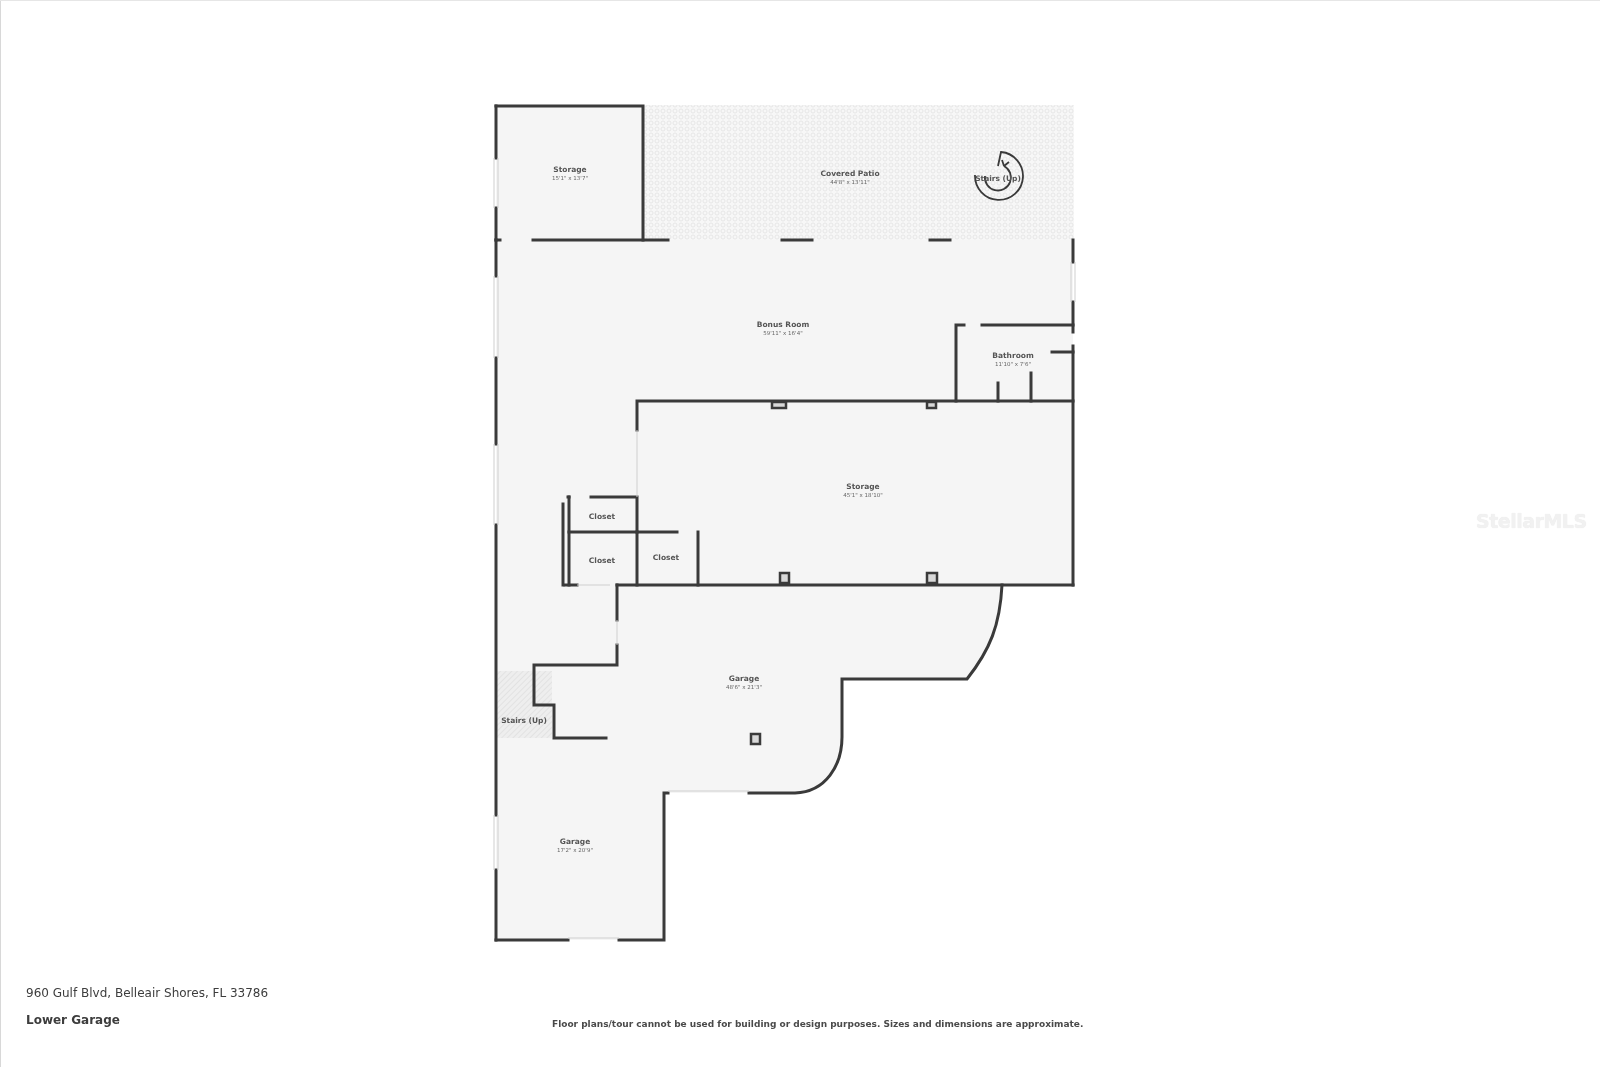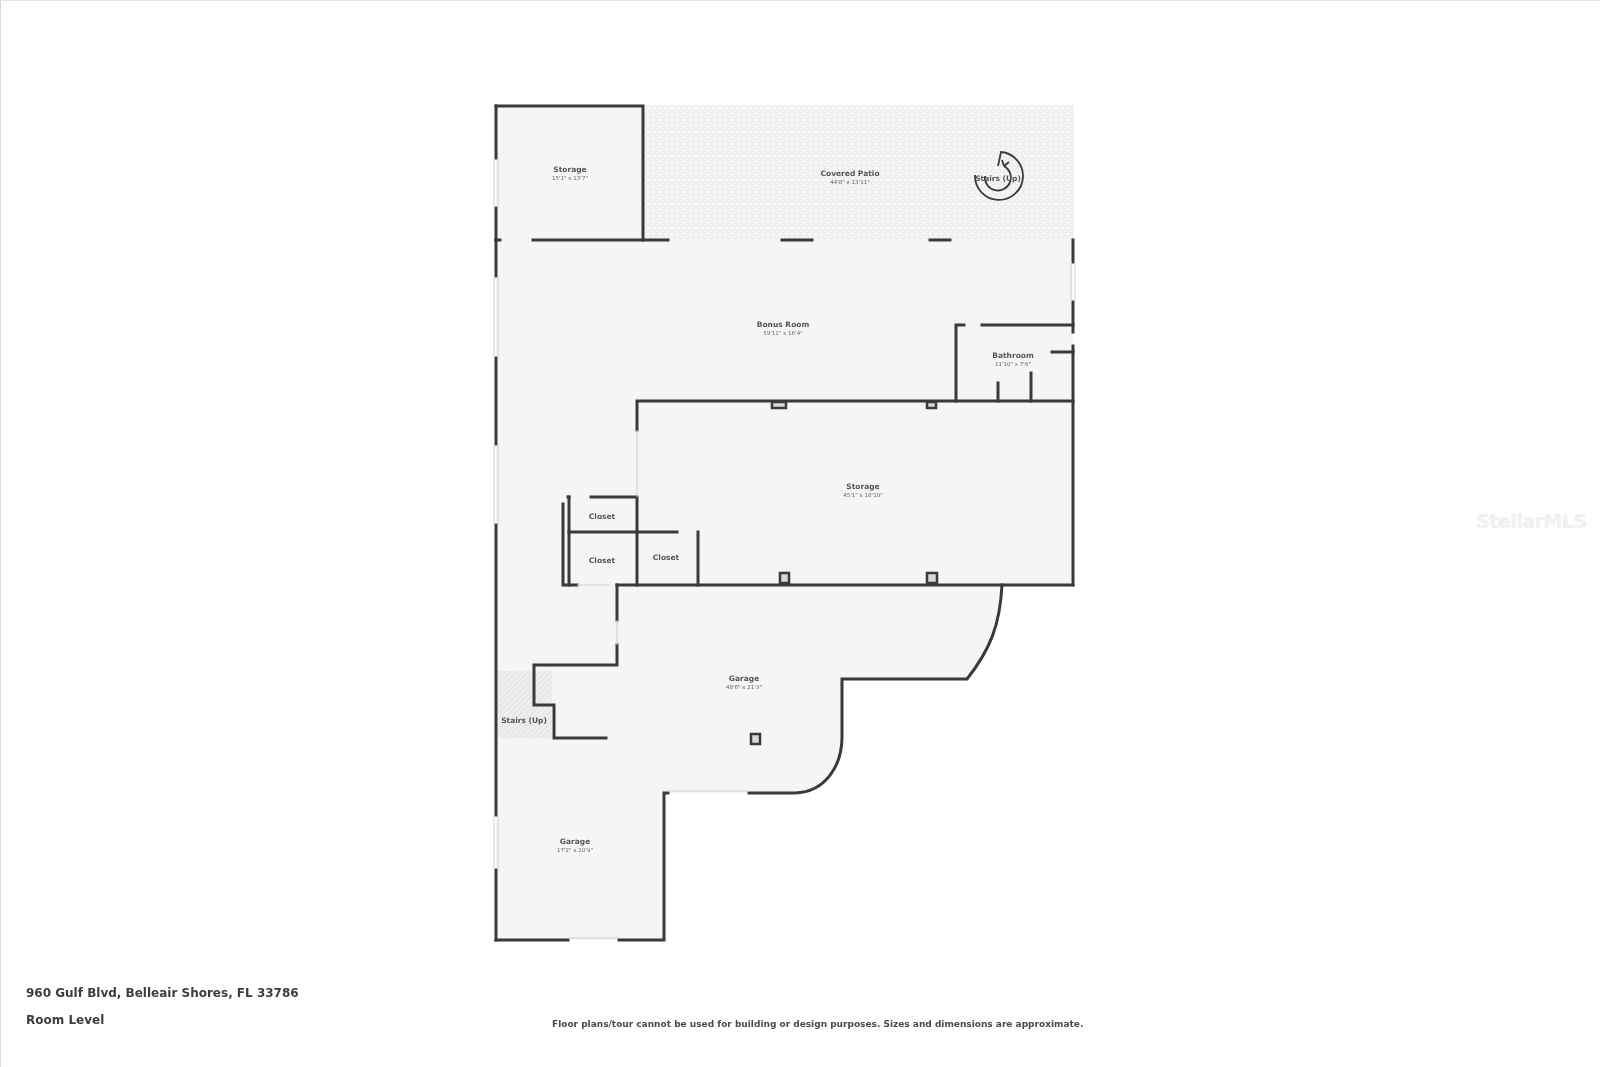--- a/index.html
+++ b/index.html
@@ -50,21 +50,21 @@
       font-size: 7.5px;
       font-weight: bold;
       fill: #555555;
       text-anchor: middle;
     }
     .address {
       position: absolute;
       left: 26px;
       top: 986px;
       font-size: 12px;
-      font-weight: bold;
+      font-weight: normal;
       color: #3d3d3d;
       white-space: nowrap;
     }
     .level {
       position: absolute;
       left: 26px;
       top: 1013px;
       font-size: 12px;
       font-weight: bold;
       color: #3d3d3d;
@@ -244,14 +244,14 @@
   </g>
   <g>
     <text class="room-label" x="575" y="844">Garage</text>
     <text class="room-dim" x="575" y="852">17'2" x 20'9"</text>
   </g>
 </svg>
 
 <div class="watermark">StellarMLS</div>
 
 <div class="address">960 Gulf Blvd, Belleair Shores, FL 33786</div>
-<div class="level">Room Level</div>
+<div class="level">Lower Garage</div>
 <div class="disclaimer">Floor plans/tour cannot be used for building or design purposes. Sizes and dimensions are approximate.</div>
 
 </body></html>

